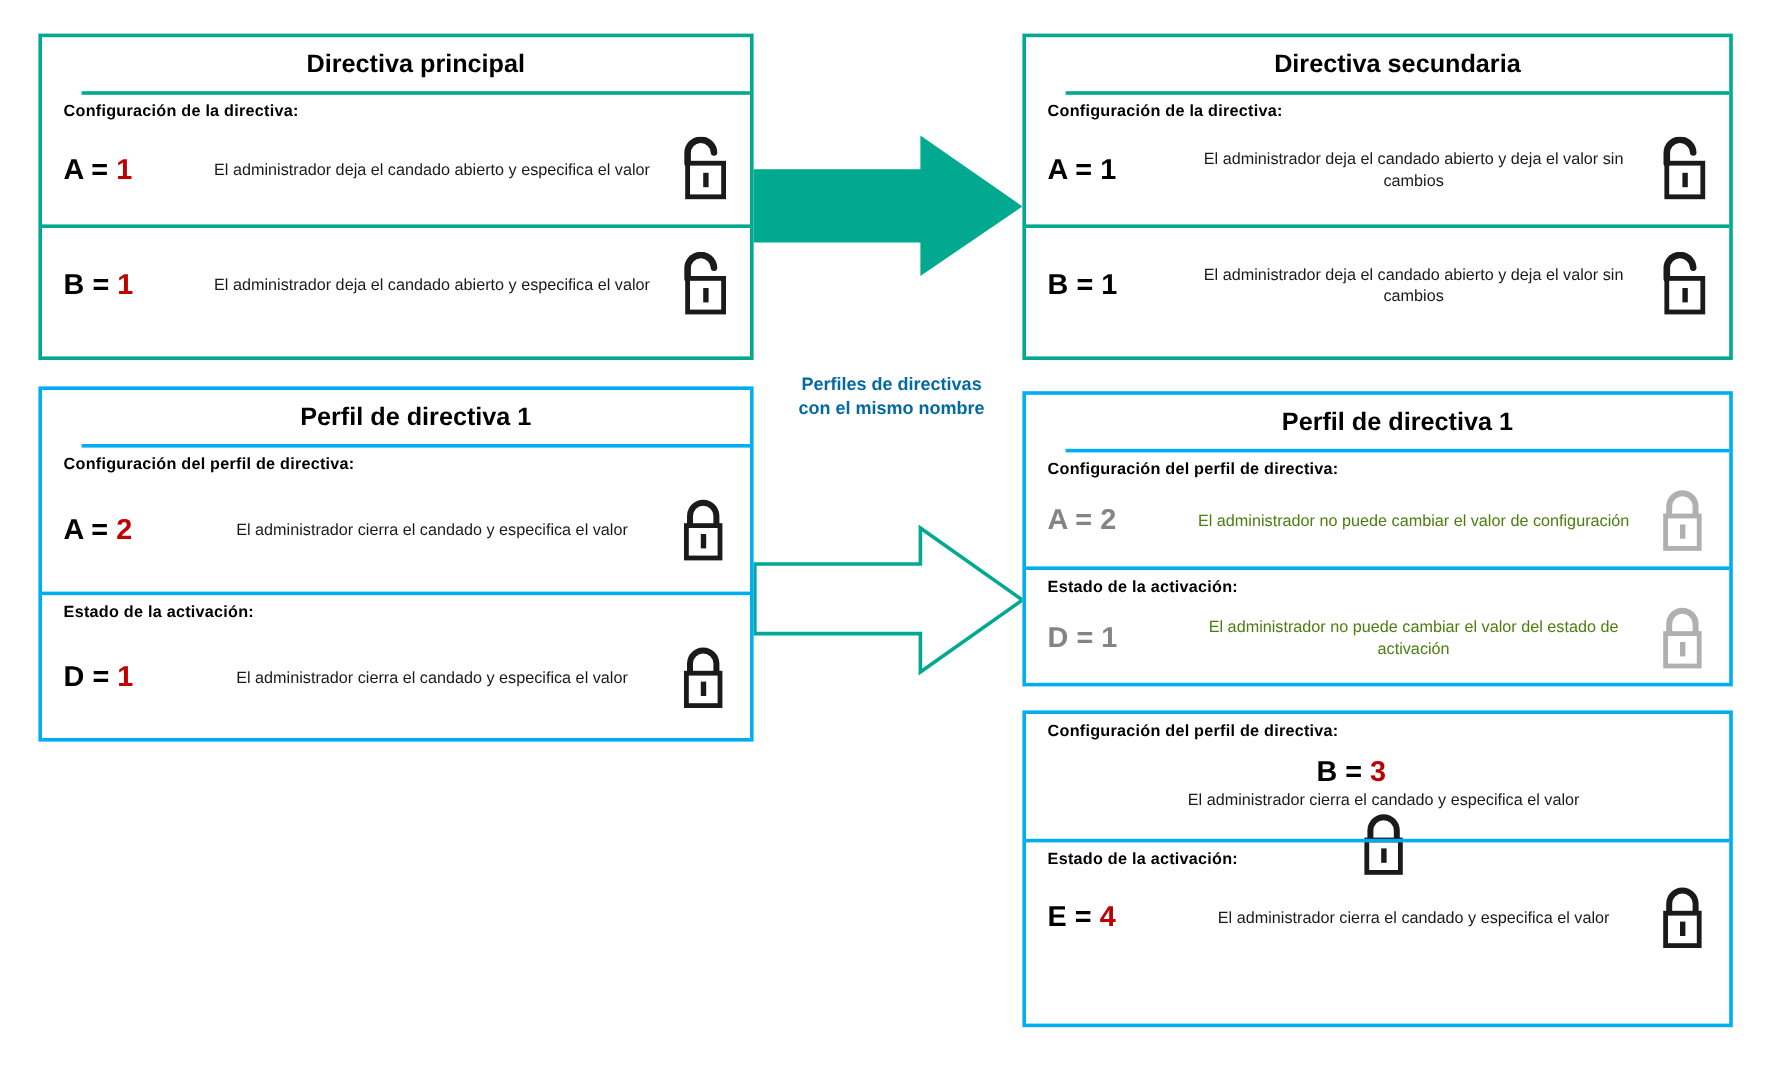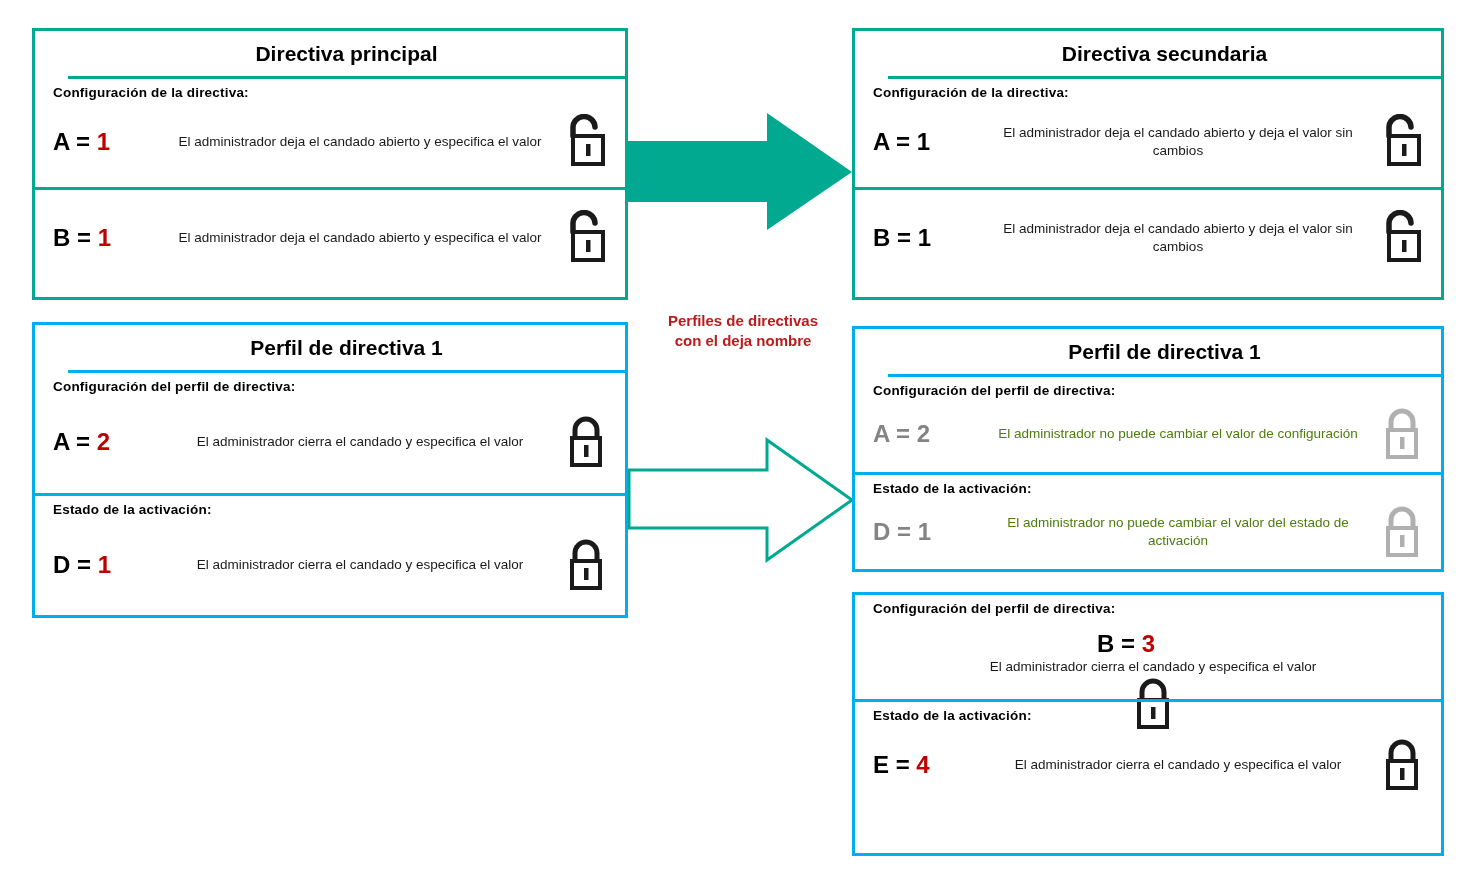--- a/index.html
+++ b/index.html
@@ -103,36 +103,36 @@
     pointer-events: none;
   }
 
   
   .center-caption {
     position: absolute;
     text-align: center;
     font-size: 15px;
     font-weight: bold;
     line-height: 1.3;
-    color: #b91c1c;
+    color: #0369a1;
   }
 </style>
 </head>
 <body>
 
 <svg class="arrow-layer" viewBox="0 0 1474 888">
 
   <polygon points="627,141 767,141 767,113 852,172 767,230 767,202 627,202" fill="#00A98F"></polygon>
 
   <polygon points="629,470 767,470 767,440 852,500 767,560 767,528 629,528" fill="#ffffff" stroke="#00A98F" stroke-width="3"></polygon>
 </svg>
 
 <div class="center-caption" style="left:645px; top:311px; width:196px;">
   <div>Perfiles de directivas</div>
-  <div>con el deja nombre</div>
+  <div>con el mismo nombre</div>
 </div>
 
 <div class="card" style="left:32px; top:28px; width:596px; height:272px;">
   <div class="card-title">Directiva principal</div>
   <div class="section" style="height:108px;">
     <div class="section-label">Configuración  de la directiva:</div>
     <div class="row" style="margin-top:14px;">
       <div class="kv">
         <span>A = </span><span class="val">1</span>
       </div>

